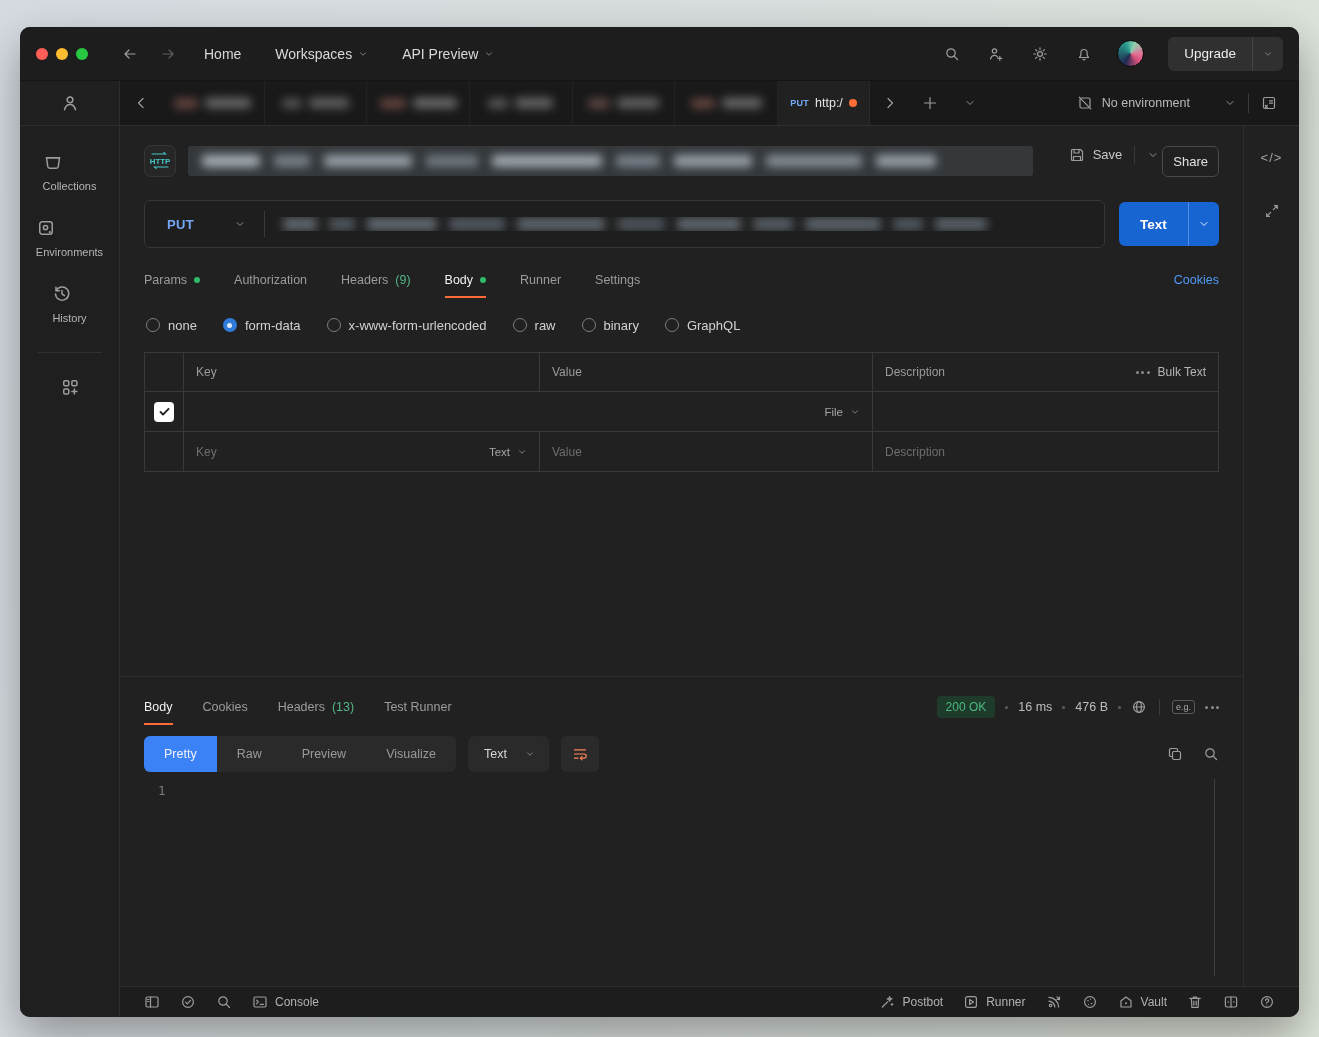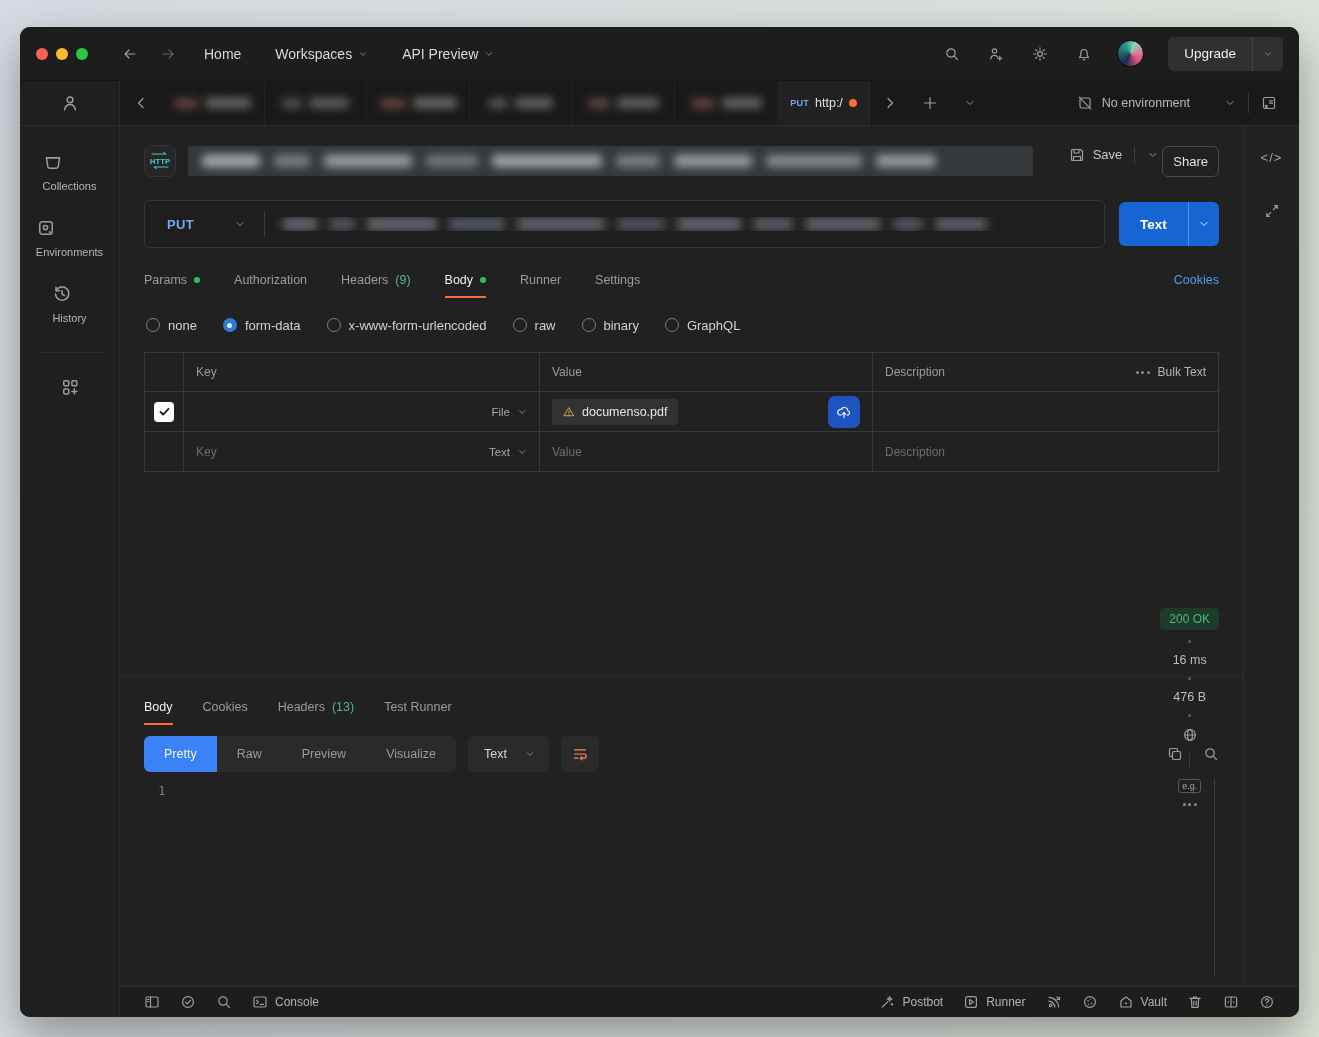--- a/index.html
+++ b/index.html
@@ -147,21 +147,21 @@
   .upload-btn { margin-left:auto; width:32px; height:32px; border-radius:7px; background:#1d55c0;
                 display:flex; align-items:center; justify-content:center; }
   .upload-btn .ic { stroke:#eaf0fa; }
 
   .grow-spacer { flex:1; }
 
   
   .response { flex:0 0 310px; border-top:1px solid #2c2c2c; display:flex; flex-direction:column; }
   .resp-head { margin:14px 24px 0 24px; height:32px; display:flex; align-items:center; gap:30px;
                font-size:12.5px; color:#9c9c9c; }
-  .resp-meta { margin-left:auto; display:flex; align-items:center; gap:10px;flex-direction:column; }
+  .resp-meta { margin-left:auto; display:flex; align-items:center; gap:10px; }
   .status-badge { background:#1d3a2a; color:#4cb97f; font-size:12px; padding:4px 9px; border-radius:4px; }
   .meta-dot { width:3px; height:3px; border-radius:50%; background:#5d5d5d; }
   .meta-txt { color:#bdbdbd; font-size:12.5px; }
   .meta-sep { width:1px; height:16px; background:#3a3a3a; margin:0 2px; }
   .eg-box { border:1px solid #5a5a5a; border-radius:3px; font-size:9px; color:#a8a8a8; padding:1px 3px; }
   .resp-view { margin:12px 24px 0 24px; height:38px; display:flex; align-items:center; gap:12px; }
   .seg-ctrl { display:flex; background:#2a2a2a; border-radius:6px; overflow:hidden; height:36px; }
   .seg-item { padding:0 20px; display:flex; align-items:center; font-size:12.5px; color:#9a9a9a; }
   .seg-item.active { background:#3b82f6; color:#f4f4f4; }
   .fmt-sel { height:36px; background:#2a2a2a; border-radius:6px; display:flex; align-items:center;
@@ -532,35 +532,20 @@
                 </span>
               </div>
               <div class="tcell col-key">
                 <div class="type-sel">
                   <span>File</span>
                   <svg class="ic xs" viewBox="0 0 16 16">
                         <path d="M4 6l4 4 4-4"></path>
                       </svg>
                 </div>
               </div>
-              <div class="tcell col-value">
-                <div class="file-chip">
-                  <svg class="ic sm" viewBox="0 0 16 16" style="stroke:#d8b54a">
-                        <path d="M8 2.6L14.2 13H1.8z"></path>
-                        <path d="M8 6.4v3.2M8 11.3v.2"></path>
-                      </svg>
-                  <span>documenso.pdf</span>
-                </div>
-                <div class="upload-btn">
-                  <svg class="ic" viewBox="0 0 16 16">
-                        <path d="M4.8 11.2a2.9 2.9 0 1 1 .5-5.7 3.4 3.4 0 0 1 6.5 1 2.4 2.4 0 0 1-.5 4.7"></path>
-                        <path d="M8 13.5V8.6M6.2 10.3L8 8.5l1.8 1.8"></path>
-                      </svg>
-                </div>
-              </div>
               <div class="tcell col-desc"></div>
             </div>
             <div class="trow">
               <div class="tcell col-check"></div>
               <div class="tcell col-key">
                 <span class="placeholder">Key</span>
                 <div class="type-sel">
                   <span>Text</span>
                   <svg class="ic xs" viewBox="0 0 16 16">
                         <path d="M4 6l4 4 4-4"></path>

